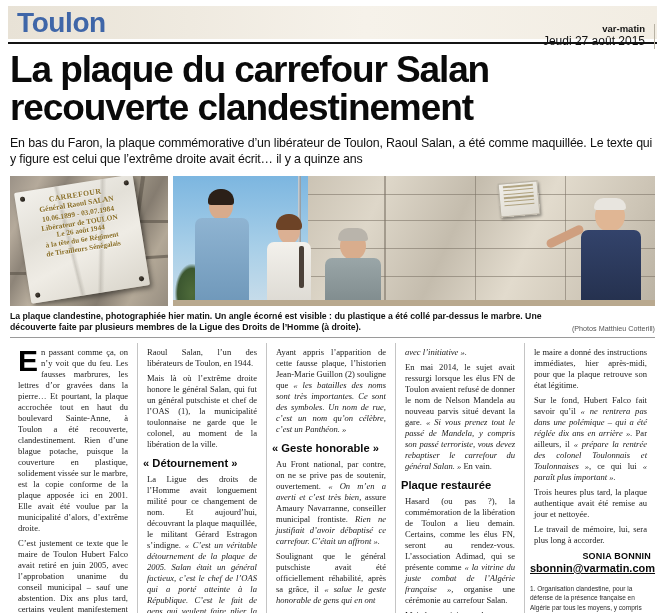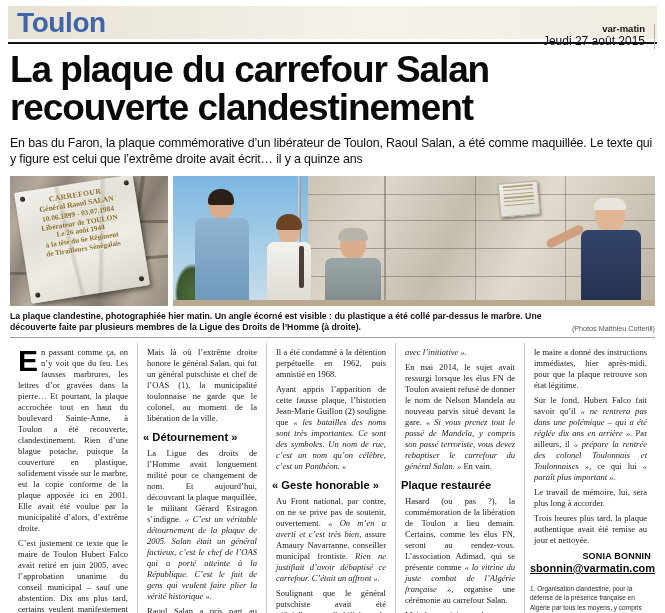--- a/index.html
+++ b/index.html
@@ -427,47 +427,47 @@
 
   <div class="columns">
 
     <div class="col">
       <p class="dropcap">En passant comme ça, on n’y voit que du feu. Les fausses marbrures, les lettres d’or gravées dans la pierre… Et pourtant, la plaque accrochée tout en haut du boulevard Sainte-Anne, à Toulon a été recouverte, clandestinement. Rien d’une blague potache, puisque la couverture en plastique, solidement vissée sur le marbre, est la copie conforme de la plaque apposée ici en 2001. Elle avait été voulue par la municipalité d’alors, d’extrême droite.</p>
       <p>C’est justement ce texte que le maire de Toulon Hubert Falco avait retiré en juin 2005, avec l’approbation unanime du conseil municipal – sauf une abstention. Dix ans plus tard, certains veulent manifestement rallumer la controverse.</p>
       <p>Ce que les deux textes ont en commun est de rendre hommage à</p>
     </div>
 
     <div class="col">
+      <p>Raoul Salan, l’un des libérateurs de Toulon, en 1944.</p>
       <p>Mais là où l’extrême droite honore le général Salan, qui fut un général putschiste et chef de l’OAS (1), la municipalité toulonnaise ne garde que le colonel, au moment de la libération de la ville.</p>
       <div class="subhead">« Détournement »</div>
       <p><span>La Ligue des droits de l’Homme avait longuement milité pour ce changement de nom. Et aujourd’hui, découvrant la plaque maquillée, le militant Gérard Estragon s’indigne. </span><span class="it">« C’est un véritable détournement de la plaque de 2005. Salan était un général factieux, c’est le chef de l’OAS qui a porté atteinte à la République. C’est le fait de gens qui veulent faire plier la vérité historique ».</span></p>
       <p>Raoul Salan a pris part au putsch des généraux à Alger, en avril 1961.</p>
     </div>
 
     <div class="col">
-      <p>Il a été condamné à la détention perpétuelle en 1962, puis amnistié en 1968.</p>
       <p><span>Ayant appris l’apparition de cette fausse plaque, l’historien Jean-Marie Guillon (2) souligne que </span><span class="it">« les batailles des noms sont très importantes. Ce sont des symboles. Un nom de rue, c’est un nom qu’on célèbre, c’est un Panthéon. »</span></p>
       <div class="subhead">« Geste honorable »</div>
       <p><span>Au Front national, par contre, on ne se prive pas de soutenir, ouvertement. </span><span class="it">« On m’en a averti et c’est très bien,</span><span> assure Amaury Navarranne, conseiller municipal frontiste. </span><span class="it">Rien ne justifiait d’avoir débaptisé ce carrefour. C’était un affront ».</span></p>
       <p><span>Soulignant que le général putschiste avait été officiellement réhabilité, après sa grâce, il </span><span class="it">« salue le geste honorable de gens qui en ont</span></p>
     </div>
 
     <div class="col">
       <p class="it">avec l’initiative ».</p>
       <p><span>En mai 2014, le sujet avait ressurgi lorsque les élus FN de Toulon avaient refusé de donner le nom de Nelson Mandela au nouveau parvis situé devant la gare. </span><span class="it">« Si vous prenez tout le passé de Mandela, y compris son passé terroriste, vous devez rebaptiser le carrefour du général Salan. »</span><span> En vain.</span></p>
       <div class="subhead">Plaque restaurée</div>
       <p><span>Hasard (ou pas ?), la commémoration de la libération de Toulon a lieu demain. Certains, comme les élus FN, seront au rendez-vous. L’association Adimad, qui se présente comme </span><span class="it">« la vitrine du juste combat de l’Algérie française »,</span><span> organise une cérémonie au carrefour Salan.</span></p>
       <p><span>Mais les participants devront se recueillir devant le colonel et non le général. Informé par </span><span class="it">Var-matin,</span></p>
     </div>
 
     <div class="col">
       <p>le maire a donné des instructions immédiates, hier après-midi, pour que la plaque retrouve son état légitime.</p>
       <p><span>Sur le fond, Hubert Falco fait savoir qu’il </span><span class="it">« ne rentrera pas dans une polémique – qui a été réglée dix ans en arrière ».</span><span> Par ailleurs, il </span><span class="it">« prépare la rentrée des colonel Toulonnais et Toulonnaises »,</span><span> ce qui lui </span><span class="it">« paraît plus important ».</span></p>
+      <p>Trois heures plus tard, la plaque authentique avait été remise au jour et nettoyée.</p>
       <p>Le travail de mémoire, lui, sera plus long à accorder.</p>
-      <p>Trois heures plus tard, la plaque authentique avait été remise au jour et nettoyée.</p>
       <div class="byline">SONIA BONNIN</div>
       <div class="byline-mail">sbonnin@varmatin.com</div>
       <div class="footnotes">
         <p>1. Organisation clandestine, pour la défense de la présence française en Algérie par tous les moyens, y compris des attentats.</p>
         <p>2. Il a consacré un ouvrage à l’étude des noms de rue, « La toponymie urbaine », avec Jean-Claude Bouvier.</p>
       </div>
     </div>
 
   </div>
 </div>

